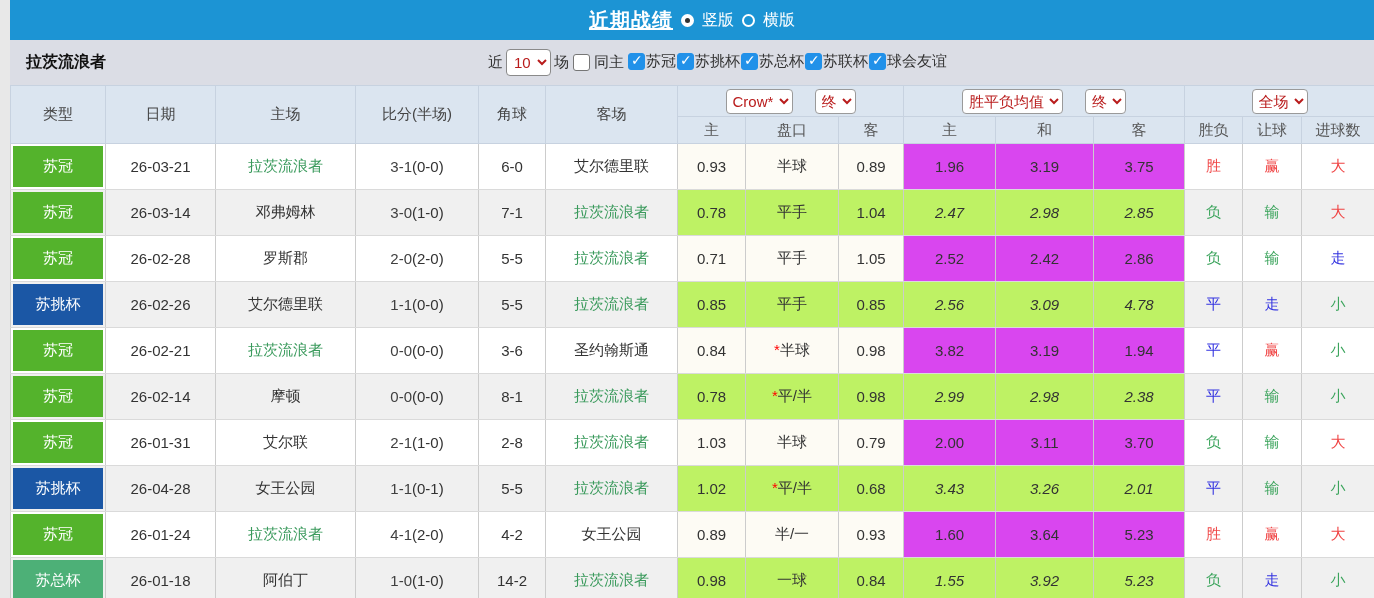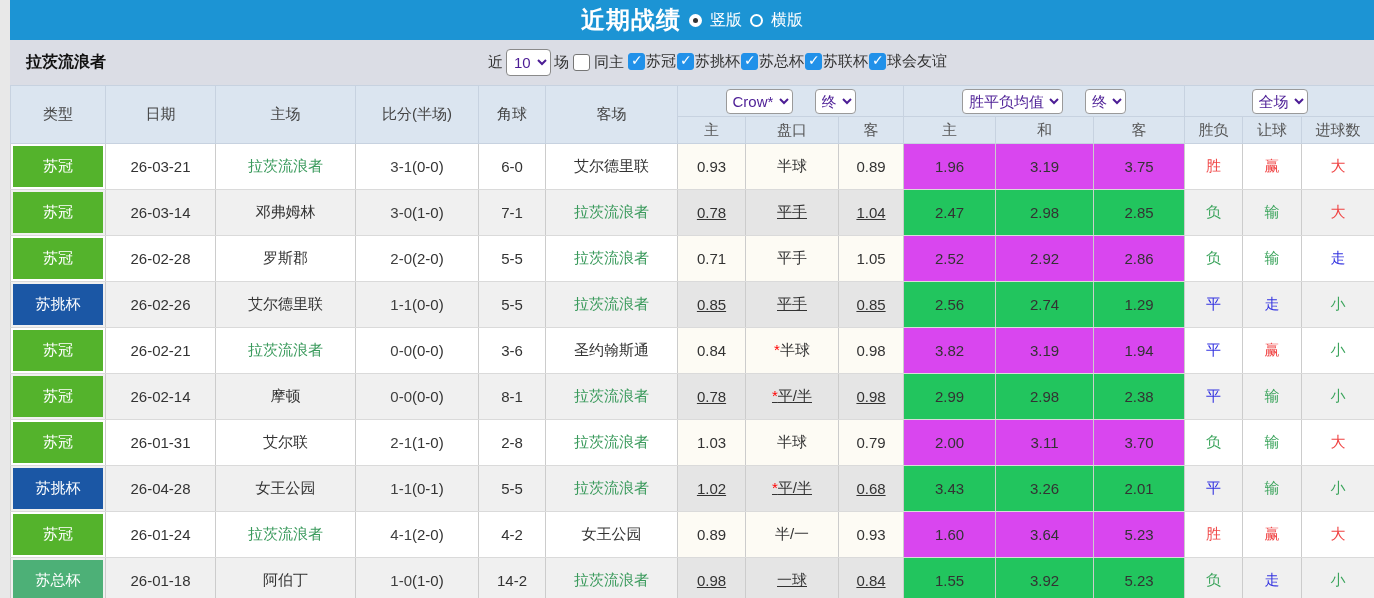--- a/index.html
+++ b/index.html
@@ -8,38 +8,38 @@
     font-family:"Liberation Sans","DejaVu Sans",sans-serif;
     color:#333;overflow:hidden;
   }
   .page{margin-left:10px;width:1364px;}
 
   
   .topbar{
     height:40px;background:#1c94d4;display:flex;align-items:center;
     justify-content:center;gap:8px;color:#fff;
   }
-  .topbar .title{font-size:24px;font-weight:bold;letter-spacing:1px;}
+  .topbar .title{font-size:20px;font-weight:bold;letter-spacing:1px;text-decoration:underline;}
   .radio{width:13px;height:13px;border:2px solid #fff;border-radius:50%;
     display:inline-block;box-sizing:border-box;position:relative;cursor:pointer;}
   .radio.checked{background:#fff;}
   .radio.checked::after{
     content:"";position:absolute;left:2px;top:2px;width:5px;height:5px;
     border-radius:50%;background:#333;}
   .radio-label{font-size:16px;color:#fff;text-align:right;}
 
   
   .filterbar{
     height:45px;background:#dbdde5;position:relative;
     display:flex;align-items:center;font-size:15px;
   }
   .team-name{margin-left:16px;font-size:16px;font-weight:bold;color:#111;}
   .filter-controls{position:absolute;left:478px;display:flex;align-items:center;gap:3px;}
   select{
-    font-size:15px;font-family:inherit;background:#fff;color:#4c1d95;
+    font-size:15px;font-family:inherit;background:#fff;color:#b91c1c;
     border:1px solid #8a8a8a;border-radius:4px;padding:2px 3px;height:27px;
   }
   .checkbox{
     width:17px;height:17px;border:1px solid #767676;border-radius:3px;
     background:#fff;display:inline-block;box-sizing:border-box;
     position:relative;vertical-align:-3px;cursor:pointer;margin:0 1px;
   }
   .checkbox.checked{background:#2191e9;border-color:#2191e9;}
   .checkbox.checked::after{
     content:"✓";position:absolute;left:2px;top:-2px;color:#fff;
@@ -58,23 +58,23 @@
   thead select{height:25px;padding:1px 2px;border-color:#9a9a9a;}
   td{
     height:41px;text-align:center;font-size:15px;padding:0;
     border-right:1px solid #ccc;border-bottom:1px solid #dadada;
     overflow:hidden;white-space:nowrap;
   }
   td:first-child{border-left:1px solid #ccc;}
   tr.odd td{background:#ffffff;}
   tr.even td{background:#f0f0f0;}
   tr.odd td.c-avg{background:#d946ef;}
-  tr.even td.c-avg{background:#22c55e;}
+  tr.even td.c-avg{background:#bef264;font-style:italic;}
   tr.odd td.c-crow{background:#fdfbf4;margin-top:42px;}
-  tr.even td.c-crow{background:#e5e5e5;text-decoration:underline;}
+  tr.even td.c-crow{background:#bef264;}
   td.c-type{padding:2px;}
   .badge{
     height:100%;display:flex;align-items:center;justify-content:center;
     color:#fff;font-size:15px;
   }
   .bg-green{background:#54b32c;}
   .bg-blue{background:#1b57a5;}
   .bg-teal{background:#4db077;}
   .t-red{color:#f04545;}
   .t-green{color:#3ba45c;}
@@ -224,41 +224,41 @@
           </td>
           <td>26-02-28</td>
           <td>罗斯郡</td>
           <td><span class="score-ft">2-0</span><span>(2-0)</span></td>
           <td>5-5</td>
           <td class="t-team">拉茨流浪者</td>
           <td class="c-crow">0.71</td>
           <td class="c-crow">平手</td>
           <td class="c-crow">1.05</td>
           <td class="c-avg">2.52</td>
-          <td class="c-avg">2.92</td>
+          <td class="c-avg">2.42</td>
           <td class="c-avg">2.86</td>
           <td class="t-green">负</td>
           <td class="t-green">输</td>
           <td class="t-blue">走</td>
         </tr>
         <tr class="even">
           <td class="c-type">
             <div class="badge bg-blue">苏挑杯</div>
           </td>
           <td>26-02-26</td>
           <td>艾尔德里联</td>
           <td><span class="score-ft">1-1</span><span>(0-0)</span></td>
           <td>5-5</td>
           <td class="t-team">拉茨流浪者</td>
           <td class="c-crow">0.85</td>
           <td class="c-crow">平手</td>
           <td class="c-crow">0.85</td>
           <td class="c-avg">2.56</td>
-          <td class="c-avg">2.74</td>
-          <td class="c-avg">1.29</td>
+          <td class="c-avg">3.09</td>
+          <td class="c-avg">4.78</td>
           <td class="t-blue">平</td>
           <td class="t-blue">走</td>
           <td class="t-green">小</td>
         </tr>
         <tr class="odd">
           <td class="c-type">
             <div class="badge bg-green">苏冠</div>
           </td>
           <td>26-02-21</td>
           <td class="t-team">拉茨流浪者</td>

